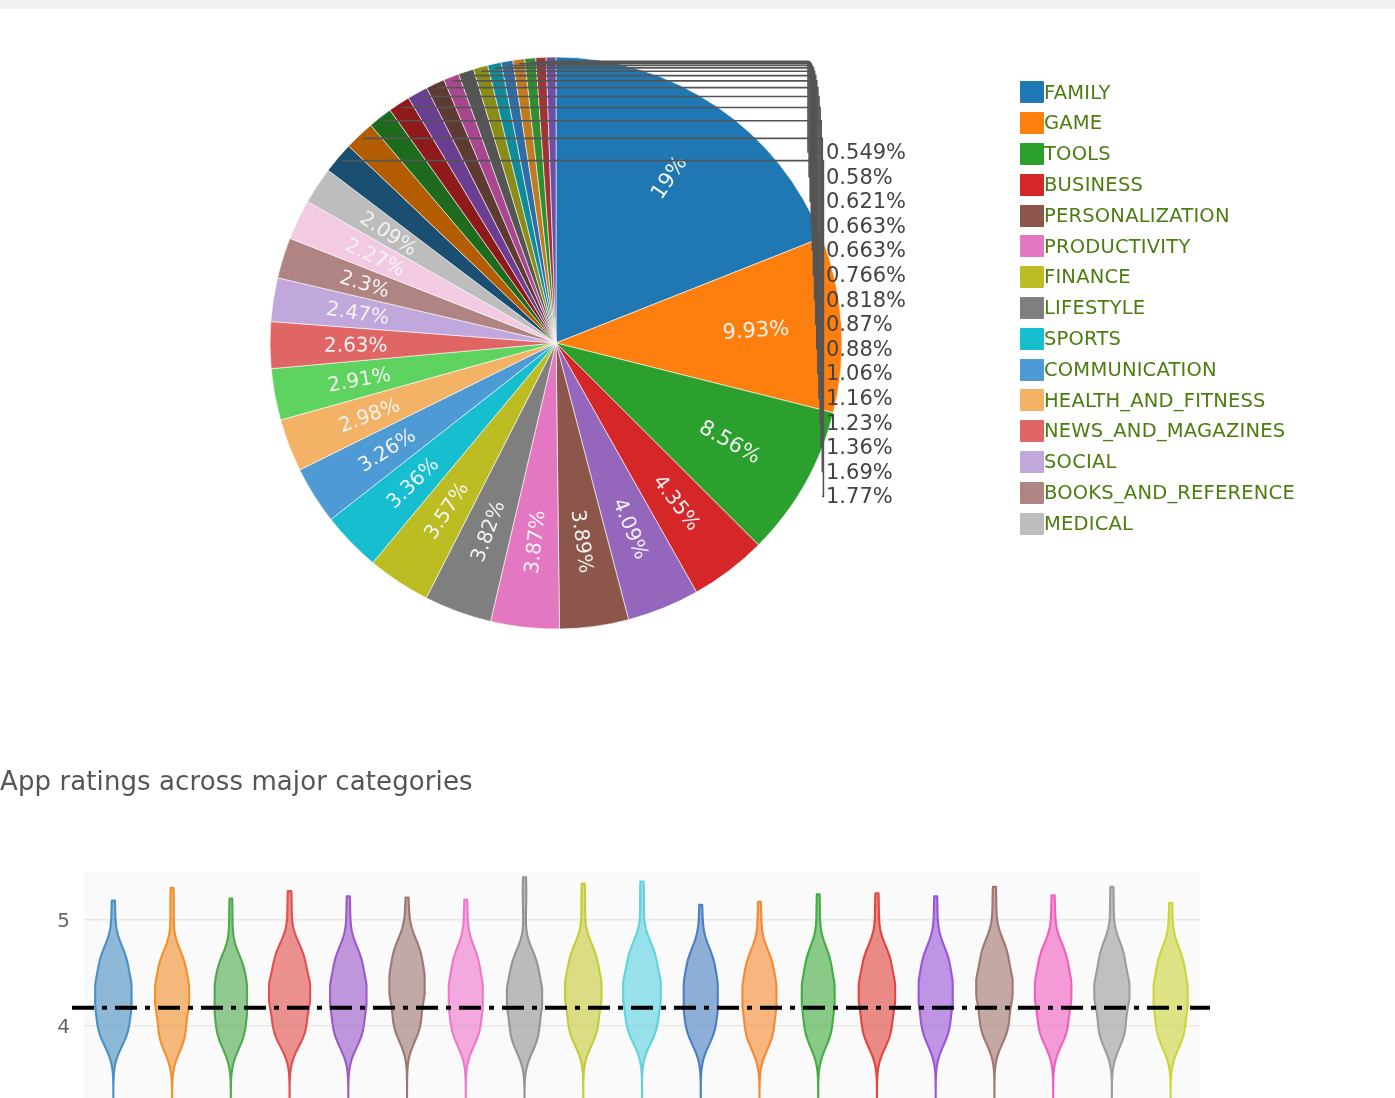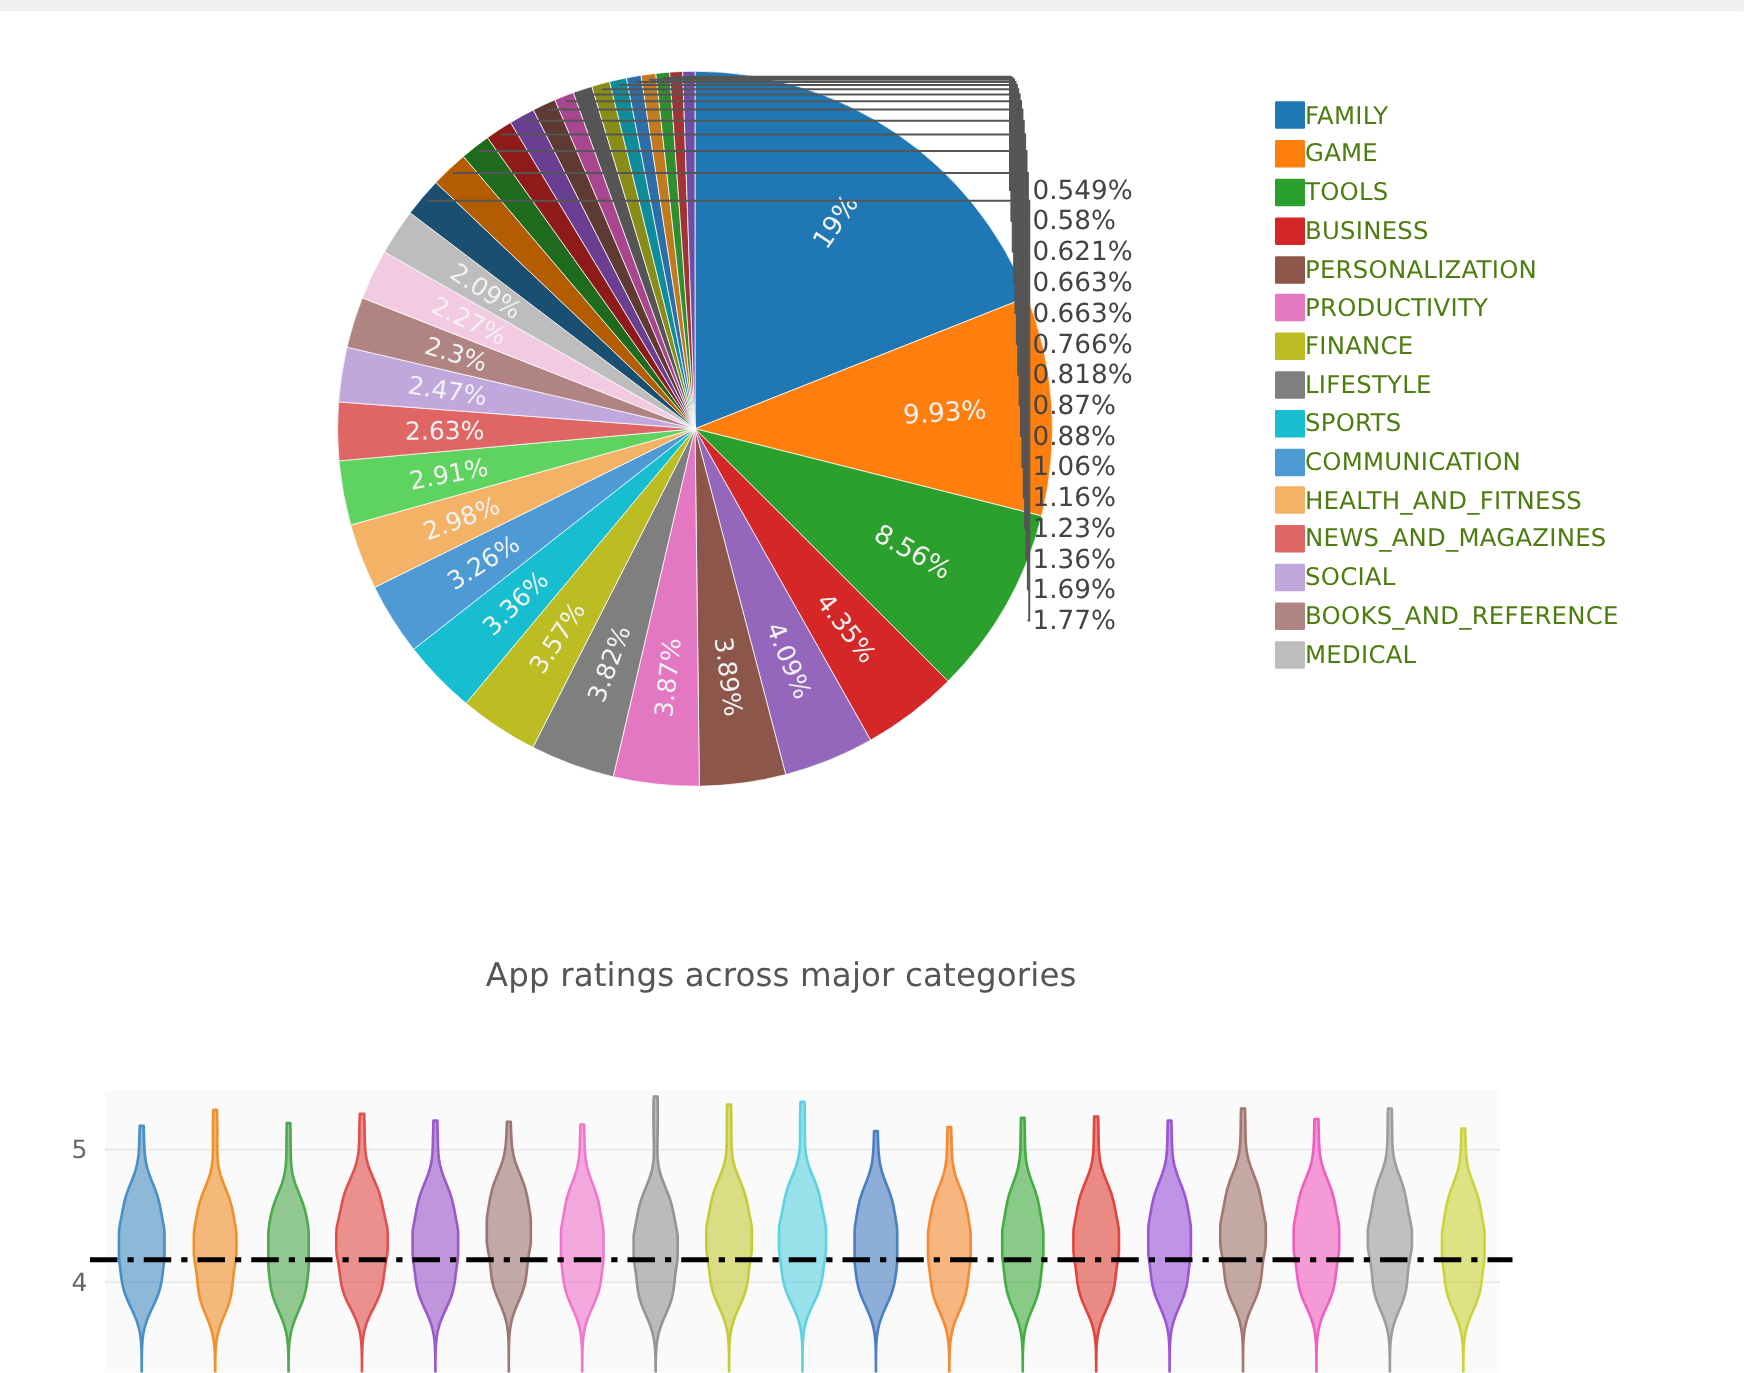--- a/index.html
+++ b/index.html
@@ -13,21 +13,21 @@
 
   
   #pie-legend{position:absolute;left:1020px;top:68px;width:360px;}
   .legend-row{display:flex;align-items:center;height:30.8px;}
   .legend-swatch{width:24px;height:22px;flex:0 0 24px;border-radius:1px;}
   .legend-label{font-size:19.5px;color:#4d7c0f;letter-spacing:.2px;
                 white-space:nowrap;line-height:1;}
 
   
   #violin-figure{position:absolute;left:0;top:700px;width:1395px;height:398px;}
-  #violin-title{position:absolute;left:0;top:66px;width:1250px;text-align:center;
+  #violin-title{position:absolute;left:0;top:66px;width:1250px;
                 font-size:26px;color:#555;letter-spacing:.1px;}
   #violin-svg{position:absolute;left:0;top:0;}
   .ytick{font-size:20px;fill:#666;font-family:"DejaVu Sans","Liberation Sans",sans-serif;}
 </style>
 </head>
 <body>
 
 <div class="topband"></div>
 
 <div id="pie-figure">

